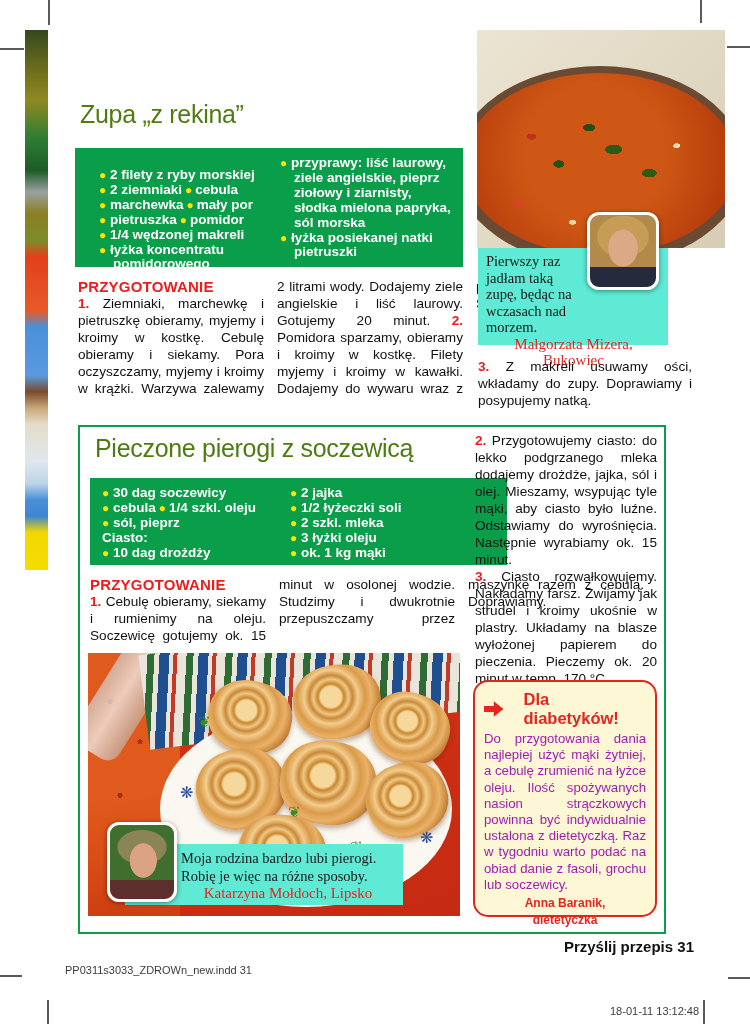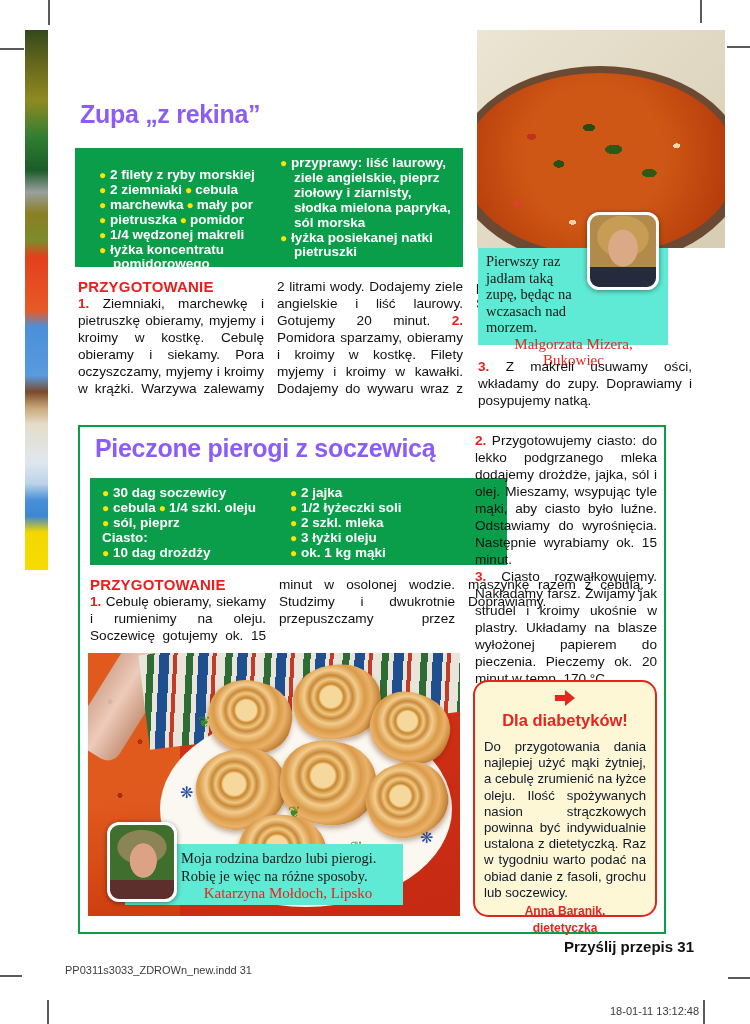--- a/index.html
+++ b/index.html
@@ -11,21 +11,21 @@
 
   
   .bleed{position:absolute;left:25px;top:30px;width:23px;height:540px;
     background:linear-gradient(180deg,
       #33491c 0%,#6b6b1c 7%,#8f8a22 13%,#2e7d32 20%,#1c5c28 26%,#9aa09e 30%,
       #8a7f24 34%,#7d8c2a 39%,#e2401c 42%,#e85a28 52%,#4a90d9 55%,#5a9ade 64%,
       #7a4a2a 67%,#c9a77a 70%,#e4ddc9 73%,#dfe7ee 80%,#bcd3e8 84%,#4a90d9 87%,
       #3d86d2 90%,#f2d800 93%,#f5dc00 100%);}
 
   
-  .recipe-title{position:absolute;color:#8b5cf6;font-size:25px;font-weight:bold;letter-spacing:-.3px;}
+  .recipe-title{position:absolute;color:#4d7c0f;font-size:25px;font-weight:normal;letter-spacing:-.3px;}
 
   
   .gbox{position:absolute;background:#0a9e4a;color:#ffffff;font-weight:bold;
         font-size:13.5px;line-height:14.9px;}
   .gbox .col{position:absolute;top:8px;}
   .ing{padding-left:14px;text-indent:-14px;}
   .b{color:#ffe400;font-size:12px;}
   .b.mid{padding:0 3px;}
 
   
@@ -106,22 +106,22 @@
   .ybox1{left:478px;top:248px;width:190px;height:97px;padding:5px 7px 0 8px;box-sizing:border-box;
       font-size:14.5px;line-height:16.6px;}
   .ybox1 .spacer{float:right;width:76px;height:50px;}
   .ybox .who{color:#e4261f;text-align:center;font-size:15px;line-height:16.5px;}
   .ybox2{left:125px;top:844px;width:278px;height:61px;padding:6px 8px 0 56px;box-sizing:border-box;
       font-size:14.5px;line-height:17.5px;}
 
   
   .diabetic{position:absolute;left:473px;top:680px;width:184px;height:237px;box-sizing:border-box;
       background:#fdf7d6;border:2.5px solid #e0251c;border-radius:15px;padding:8px 9px 0 9px;}
-  .diab-title{color:#e4261f;font-weight:bold;font-size:16.5px;display:flex;align-items:center;gap:5px;justify-content:center;flex-direction:column;}
-  .diab-body{font-size:13.2px;line-height:16.2px;text-align:justify;color:#0f172a;margin-top:9px;}
+  .diab-title{color:#e4261f;font-weight:bold;font-size:16.5px;display:flex;align-items:center;gap:20px;justify-content:center;}
+  .diab-body{font-size:13.2px;line-height:16.2px;text-align:justify;color:#a21caf;margin-top:3px;}
   .diab-sign{color:#e4261f;font-weight:bold;font-size:12px;text-align:center;line-height:17px;margin-top:2px;}
 
   .footer{position:absolute;right:56px;top:938px;font-size:15px;font-weight:bold;color:#111;}
   .slug{position:absolute;font-size:11px;color:#3c3c3c;}
 </style>
 </head>
 <body>
 
 <div class="page">
 

